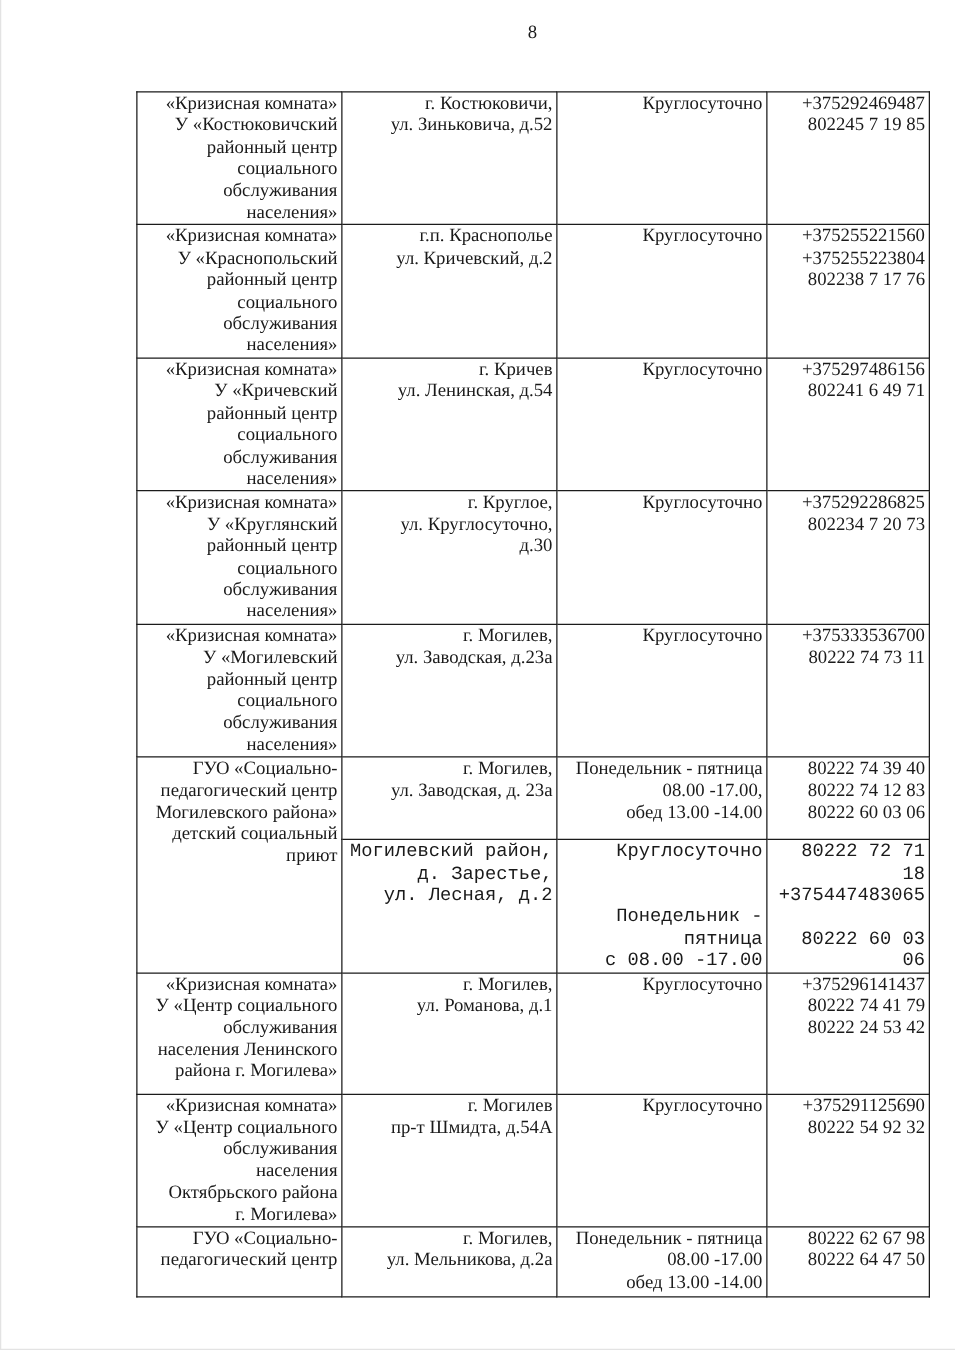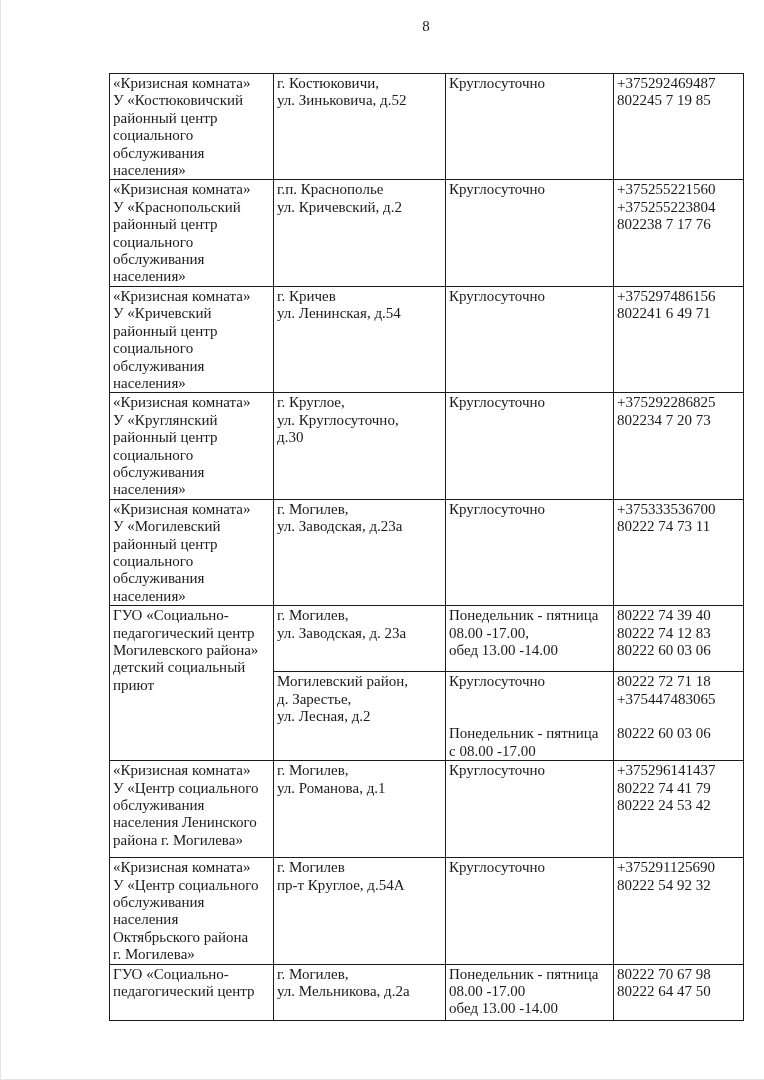--- a/index.html
+++ b/index.html
@@ -32,35 +32,35 @@
     top: 73px;
     left: 108px;
     width: 634px;
     border-collapse: collapse;
     table-layout: fixed;
     font-size: 15px;
   }
   table.doc-table td {
     border: 1.5px solid #1b1b1b;
     vertical-align: top;
-    text-align: left;
+    text-align: right;
     padding: 1px 3px 0 3px;
     line-height: 17.4px;
     white-space: pre-line;
     overflow: hidden;
     box-sizing: border-box;
   }
   col.c1 { width: 164px; }
   col.c2 { width: 172px; }
   col.c3 { width: 168px; }
   col.c4 { width: 130px; }
   tr.h105 td { height: 105px; }
   tr.h103 td { height: 103px; }
   tr.h66  td { height: 66px; }
-  tr.h84  td { height: 84px; }
+  tr.h84  td { height: 84px; font-family: Liberation Mono, monospace; }
   tr.h97  td { height: 97px; }
   tr.h101 td { height: 101px; }
   tr.h56  td { height: 56px; }
 </style>
 </head>
 <body>
 
 <div class="page-number">8</div>
 
 <table class="doc-table">
@@ -181,30 +181,30 @@
 80222 24 53 42</td>
     </tr>
     <tr class="h101">
       <td>«Кризисная комната»
 У «Центр социального
 обслуживания
 населения
 Октябрьского района
 г. Могилева»</td>
       <td>г. Могилев
-пр-т Круглое, д.54А</td>
+пр-т Шмидта, д.54А</td>
       <td>Круглосуточно</td>
       <td>+375291125690
 80222 54 92 32</td>
     </tr>
     <tr class="h56">
       <td>ГУО «Социально-
 педагогический центр</td>
       <td>г. Могилев,
 ул. Мельникова, д.2а</td>
       <td>Понедельник - пятница
 08.00 -17.00
 обед 13.00 -14.00</td>
-      <td>80222 70 67 98
+      <td>80222 62 67 98
 80222 64 47 50</td>
     </tr>
   </tbody>
 </table>
 
 </body></html>

